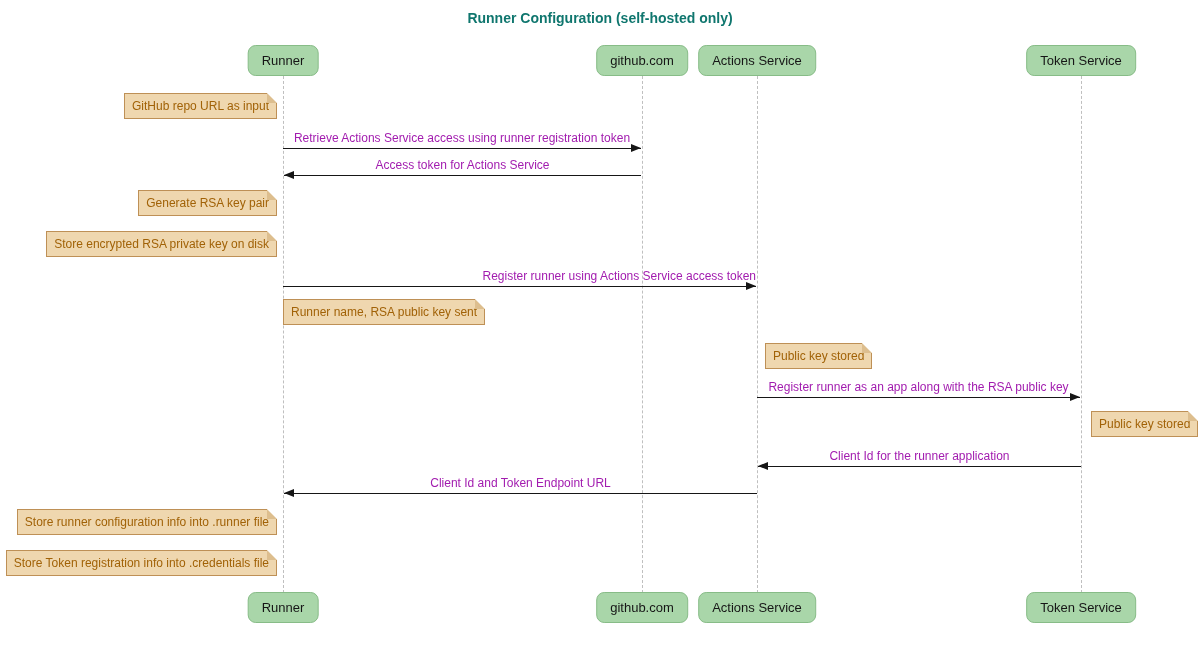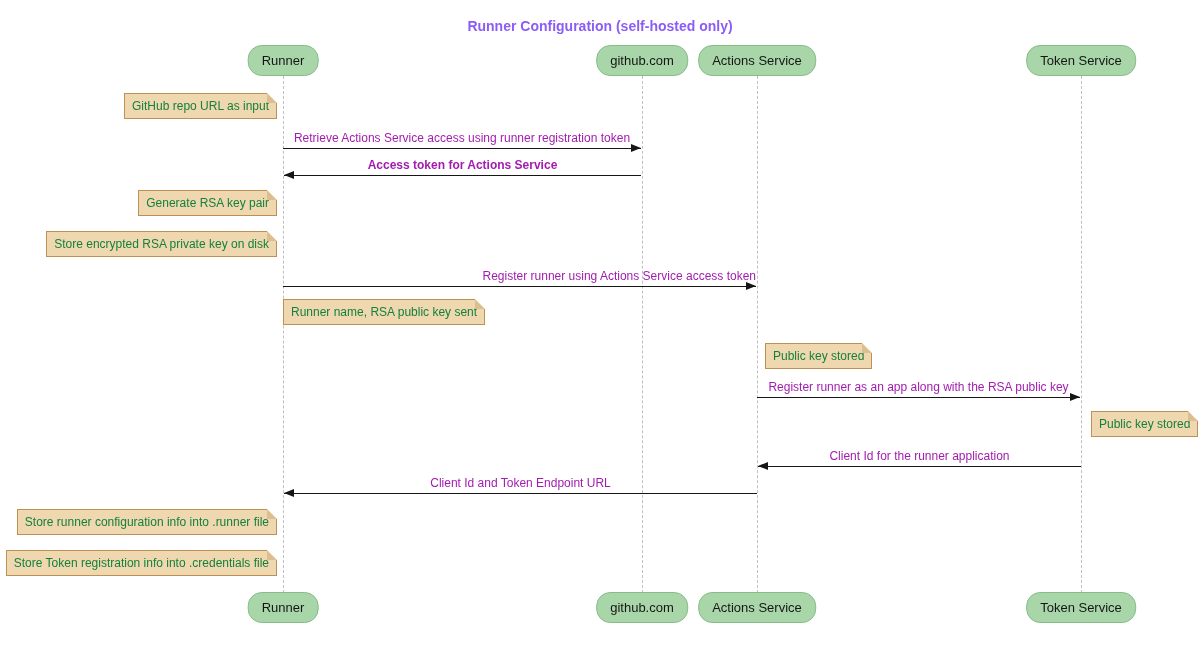--- a/index.html
+++ b/index.html
@@ -2,46 +2,46 @@
 <html><head>
 <meta charset="utf-8">
 <style>
   html,body{margin:0;padding:0;background:#fff;}
   #stage{
     position:relative;width:1200px;height:647px;background:#fff;overflow:hidden;
     font-family:"Liberation Sans",sans-serif;color:#141414;
   }
   .title{
     position:absolute;top:10px;left:0;width:100%;text-align:center;
-    font-size:14px;font-weight:bold;color:#8b5cf6;margin-top:8px;
+    font-size:14px;font-weight:bold;color:#0f766e;
   }
   .lifeline{
     position:absolute;width:0;border-left:1px dashed #bfbfbf;
   }
   .participant{
     position:absolute;transform:translateX(-50%);
-    background:#A9D6A9;border:1px solid #87BC87;border-radius:14px;
+    background:#A9D6A9;border:1px solid #87BC87;border-radius:8px;
     height:29px;line-height:29px;padding:0 13px;font-size:13px;
     white-space:nowrap;text-align:center;color:#161616;
   }
   .msg-line{
     position:absolute;height:0;border-top:1px solid #161616;
   }
   .msg-label{
     position:absolute;height:14px;line-height:14px;font-size:12px;
     text-align:center;white-space:nowrap;color:#a21caf;
   }
   .head{position:absolute;width:0;height:0;
     border-top:4px solid transparent;border-bottom:4px solid transparent;}
   .head.right{border-left:10px solid #161616;}
   .head.left{border-right:10px solid #161616;}
   .note{
     position:absolute;background:#EFD7AF;border:1px solid #BE9056;
     font-size:12px;line-height:16px;padding:4px 7px;white-space:nowrap;
-    color:#15803d;
+    color:#a16207;
   }
   .note::before{
     content:"";position:absolute;top:-1px;right:-1px;width:0;height:0;
     border-style:solid;border-width:0 10px 10px 0;
     border-color:#fff #fff #DDBE8E #DDBE8E;
   }
 </style>
 </head>
 <body>
 
@@ -56,21 +56,21 @@
     <div class="lifeline" style="left: 757px; top: 76px; height: 517px;"></div>
     <div class="participant" style="left: 757px; top: 45px;">Actions Service</div>
     <div class="participant" style="left: 757px; top: 592px;">Actions Service</div>
     <div class="lifeline" style="left: 1081px; top: 76px; height: 517px;"></div>
     <div class="participant" style="left: 1081px; top: 45px;">Token Service</div>
     <div class="participant" style="left: 1081px; top: 592px;">Token Service</div>
     <div class="msg-line" style="left: 283px; top: 148px; width: 358px;"></div>
     <div class="msg-label" style="left: 283px; width: 358px; top: 131px;">Retrieve Actions Service access using runner registration token</div>
     <div class="head right" style="left: 631px; top: 144px;"></div>
     <div class="msg-line" style="left: 284px; top: 175px; width: 357px;"></div>
-    <div class="msg-label" style="left: 284px; width: 357px; top: 158px; font-weight: bold;">Access token for Actions Service</div>
+    <div class="msg-label" style="left: 284px; width: 357px; top: 158px;">Access token for Actions Service</div>
     <div class="head left" style="left: 284px; top: 171px;"></div>
     <div class="msg-line" style="left: 283px; top: 286px; width: 473px;"></div>
     <div class="msg-label" style="left: 283px; width: 473px; top: 269px; text-align: right;">Register runner using Actions Service access token</div>
     <div class="head right" style="left: 746px; top: 282px;"></div>
     <div class="msg-line" style="left: 757px; top: 397px; width: 323px;"></div>
     <div class="msg-label" style="left: 757px; width: 323px; top: 380px;">Register runner as an app along with the RSA public key</div>
     <div class="head right" style="left: 1070px; top: 393px;"></div>
     <div class="msg-line" style="left: 758px; top: 466px; width: 323px;"></div>
     <div class="msg-label" style="left: 758px; width: 323px; top: 449px;">Client Id for the runner application</div>
     <div class="head left" style="left: 758px; top: 462px;"></div>

